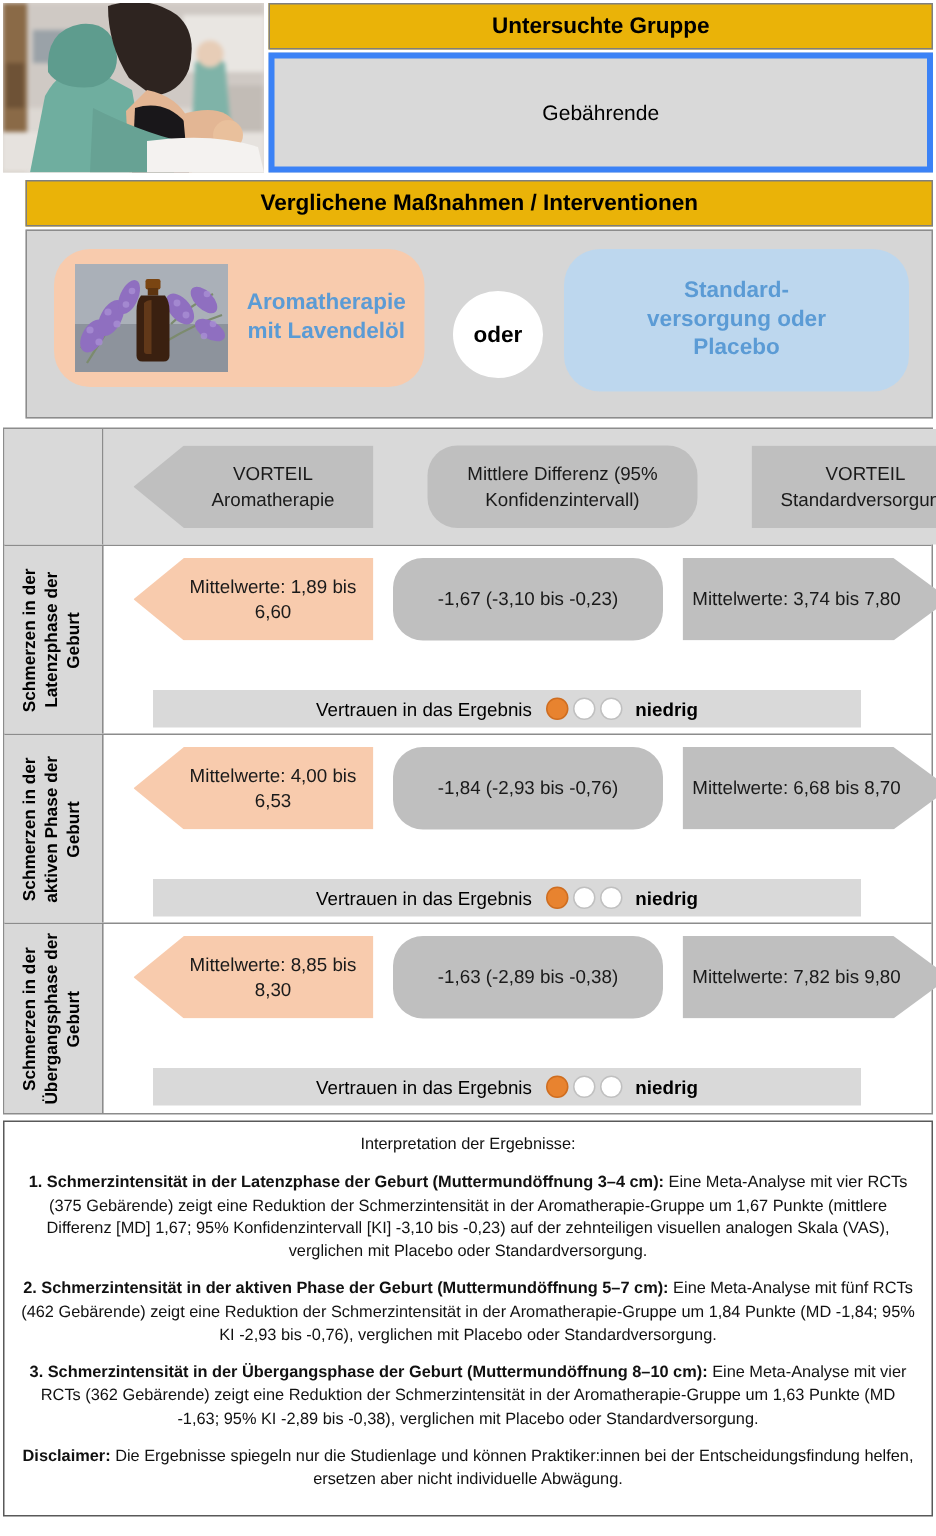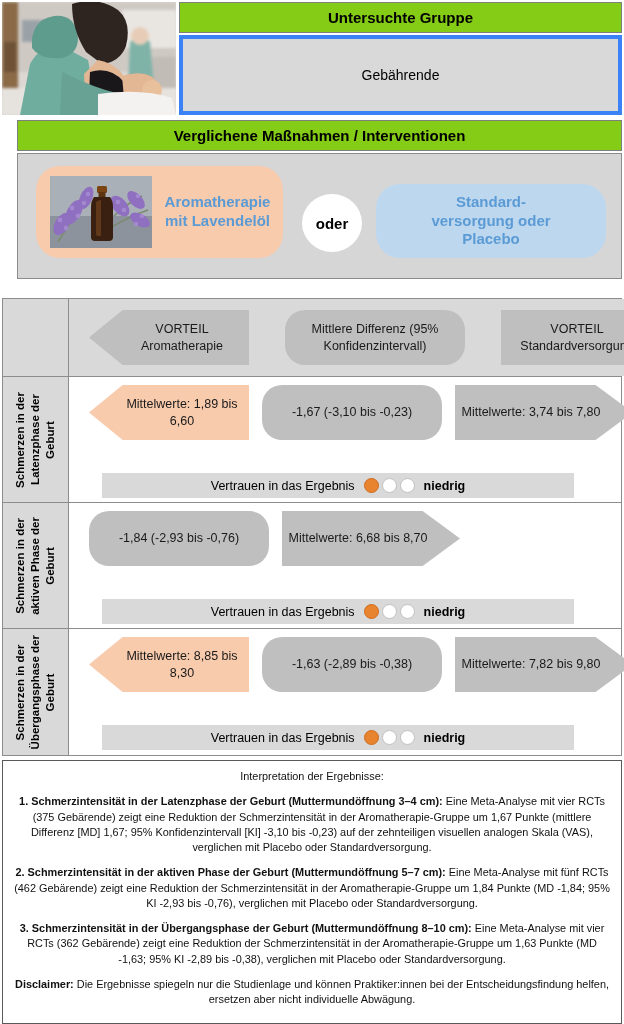--- a/index.html
+++ b/index.html
@@ -1,44 +1,44 @@
 <!DOCTYPE html>
 <html><head>
 <meta charset="utf-8">
 <style>
   * { margin:0; padding:0; box-sizing:border-box; }
   html,body { background:#ffffff; }
   body { font-family:"Liberation Sans", sans-serif; color:#1a1a1a; }
   .page { width:624px; height:1024px; margin:0 auto; background:#fff; padding:2px; position:relative; overflow:hidden; }
 
   .header-bar {
-    background:#84cc16; border:1px solid #7f7f7f; color:#000;
+    background:#eab308; border:1px solid #7f7f7f; color:#000;
     font-weight:bold; font-size:15px; text-align:center;
     height:31px; display:flex; align-items:center; justify-content:center;
   }
 
   
   .top-section { display:flex; gap:3px; height:113px; margin-bottom:5px; }
   .photo-wrap { width:174px; height:113px; flex:0 0 auto; overflow:hidden; background:#d8d2cc; }
   .photo-wrap svg { display:block; }
   .top-right { flex:1; display:flex; flex-direction:column; gap:2px; }
   .group-body {
     flex:1; background:#d9d9d9; border:4px solid #3b82f6;
     display:flex; align-items:center; justify-content:center; font-size:14px; color:#000;
   }
 
   
-  .interventions { margin-bottom:19px;padding-left:15px; }
+  .interventions { margin-bottom:6px;padding-left:15px; }
   .interventions-body {
     margin-top:2px; background:#d6d6d6; border:1px solid #8c8c8c; height:126px;
     position:relative; display:flex; align-items:center;
   }
   .option { border-radius:24px; display:flex; align-items:center; position:absolute; }
   .option-a { left:18px; top:12px; width:247px; height:92px; background:#f8cbad; padding:0 8px 0 14px; gap:8px; }
-  .option-b { left:358px; top:30px; width:230px; height:74px; background:#bdd7ee; justify-content:flex-end; }
+  .option-b { left:358px; top:12px; width:230px; height:95px; background:#bdd7ee; justify-content:flex-end; }
   .lavender-wrap { width:102px; height:72px; flex:0 0 auto; overflow:hidden; }
   .option-label {
     flex:1; text-align:center; color:#5b9bd5; font-weight:bold; font-size:15px;
     line-height:1.25; white-space:pre-line;
   }
   .oder-circle {
     position:absolute; left:284px; top:40px; width:60px; height:58px; border-radius:50%;
     background:#fff; display:flex; align-items:center; justify-content:center;
     font-weight:bold; font-size:15px; color:#000;
   }
@@ -218,20 +218,21 @@
       </div>
 
       <div class="results-row data-row">
         <div class="row-label-cell">
           <span class="rotated-label">Schmerzen in der
 aktiven Phase der
 Geburt</span>
         </div>
         <div class="row-content">
           <div class="shape-line">
+            <div class="shape arrow-left orange">Mittelwerte: 4,00 bis 6,53</div>
             <div class="shape mid-rect gray">-1,84  (-2,93 bis -0,76)</div>
             <div class="shape arrow-right gray">Mittelwerte: 6,68 bis 8,70</div>
           </div>
           <div class="confidence-bar">
             <span>Vertrauen in das Ergebnis</span>
             <span class="dots">
               <i class="dot filled"></i>
               <i class="dot"></i>
               <i class="dot"></i>
             </span>

